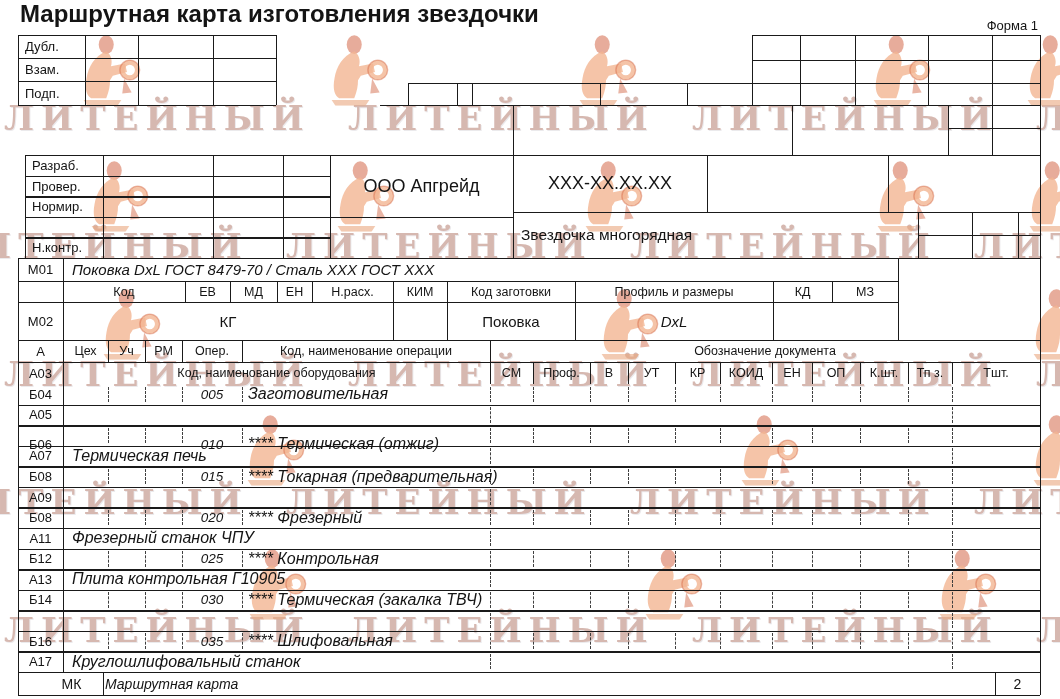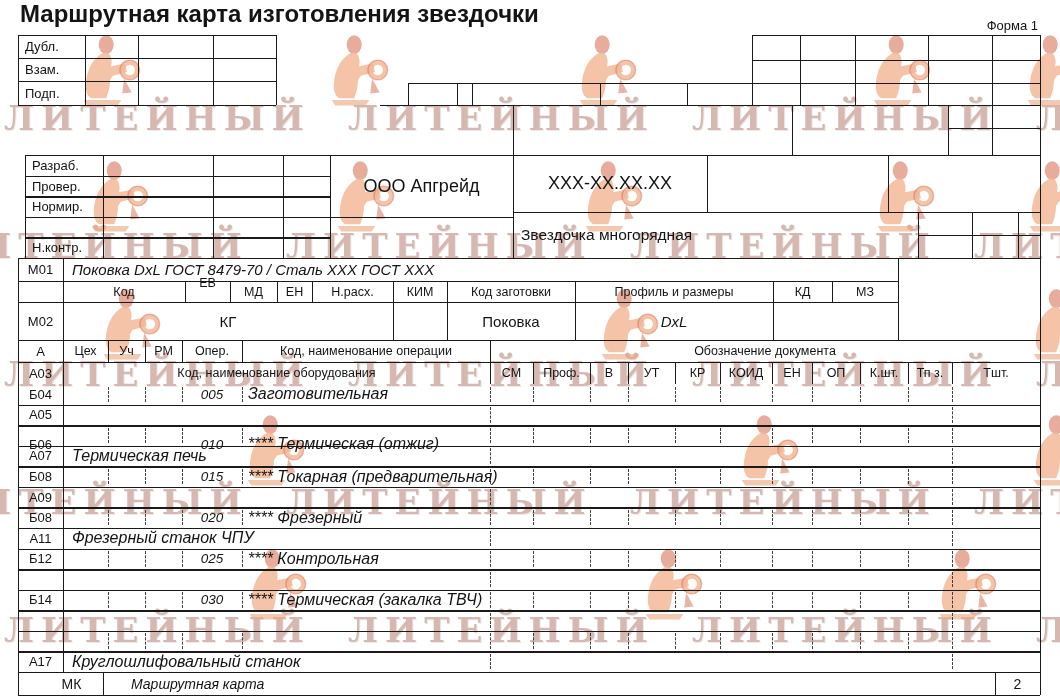--- a/index.html
+++ b/index.html
@@ -347,21 +347,21 @@
   <div class="lbl" style="left:25px;top:237.4px;width:78px;height:21px">Н.контр.</div>
 
   <div class="ct" style="left:513px;top:155px;width:194px;height:57px;font-size:18px">XXX-XX.XX.XX</div>
   <div class="ct" style="left:330px;top:155px;width:183px;height:62px;font-size:18px">ООО Апгрейд</div>
   <div class="lbl" style="left:513px;top:212px;width:405px;height:46px;font-size:15.5px;padding-left:8px">Звездочка многорядная</div>
 
   <div class="ct" style="left:18px;top:258px;width:45px;height:23px">М01</div>
   <div class="lbl it" style="left:63px;top:258px;width:835px;height:23px;font-size:15px;padding-left:9px">Поковка DxL ГОСТ 8479-70 / Сталь ХХХ ГОСТ ХХХ</div>
 
   <div class="ct hdr" style="left:63px;top:281px;width:122px;height:21px">Код</div>
-  <div class="ct hdr" style="left:185px;top:272px;width:45px;height:21px">ЕВ</div>
+  <div class="ct hdr" style="left:185px;top:281px;width:45px;height:21px">ЕВ</div>
   <div class="ct hdr" style="left:230px;top:281px;width:47px;height:21px">МД</div>
   <div class="ct hdr" style="left:277px;top:281px;width:35px;height:21px">ЕН</div>
   <div class="ct hdr" style="left:312px;top:281px;width:81px;height:21px">Н.расх.</div>
   <div class="ct hdr" style="left:393px;top:281px;width:54px;height:21px">КИМ</div>
   <div class="ct hdr" style="left:447px;top:281px;width:128px;height:21px">Код заготовки</div>
   <div class="ct hdr" style="left:575px;top:281px;width:198px;height:21px">Профиль и размеры</div>
   <div class="ct hdr" style="left:773px;top:281px;width:59px;height:21px">КД</div>
   <div class="ct hdr" style="left:832px;top:281px;width:66px;height:21px">МЗ</div>
 
   <div class="ct" style="left:18px;top:302px;width:45px;height:38px">М02</div>
@@ -424,27 +424,36 @@
   </div>
   <div class="op-row" style="top: 528px; height: 20.5714px;">
     <span class="rl">А11</span>
     <span class="on a">Фрезерный станок ЧПУ</span>
   </div>
   <div class="op-row" style="top: 548.571px; height: 20.5714px;">
     <span class="rl">Б12</span>
     <span class="oc">025</span>
     <span class="on">**** Контрольная</span>
   </div>
+  <div class="op-row" style="top: 569.143px; height: 20.5714px;">
+    <span class="rl">А13</span>
+    <span class="on a">Плита контрольная Г10905</span>
+  </div>
   <div class="op-row" style="top: 589.714px; height: 20.5714px;">
     <span class="rl">Б14</span>
     <span class="oc">030</span>
     <span class="on">**** Термическая (закалка ТВЧ)</span>
   </div>
+  <div class="op-row" style="top: 630.857px; height: 20.5714px;">
+    <span class="rl">Б16</span>
+    <span class="oc">035</span>
+    <span class="on">**** Шлифовальная</span>
+  </div>
   <div class="op-row" style="top: 651.429px; height: 20.5714px;">
     <span class="rl">А17</span>
     <span class="on a">Круглошлифовальный станок</span>
   </div>
 
   <div class="ct" style="left:40px;top:672px;width:63px;height:23px;font-size:14px">МК</div>
-  <div class="lbl it" style="left:103px;top:672px;width:500px;height:23px;font-size:14px;padding-left:28px">Маршрутная карта</div>
+  <div class="lbl it" style="left:103px;top:672px;width:500px;height:23px;font-size:14px;padding-left:2px">Маршрутная карта</div>
   <div class="ct" style="left:995px;top:672px;width:45px;height:23px;font-size:14px">2</div>
 
 </div>
 
 </body></html>

